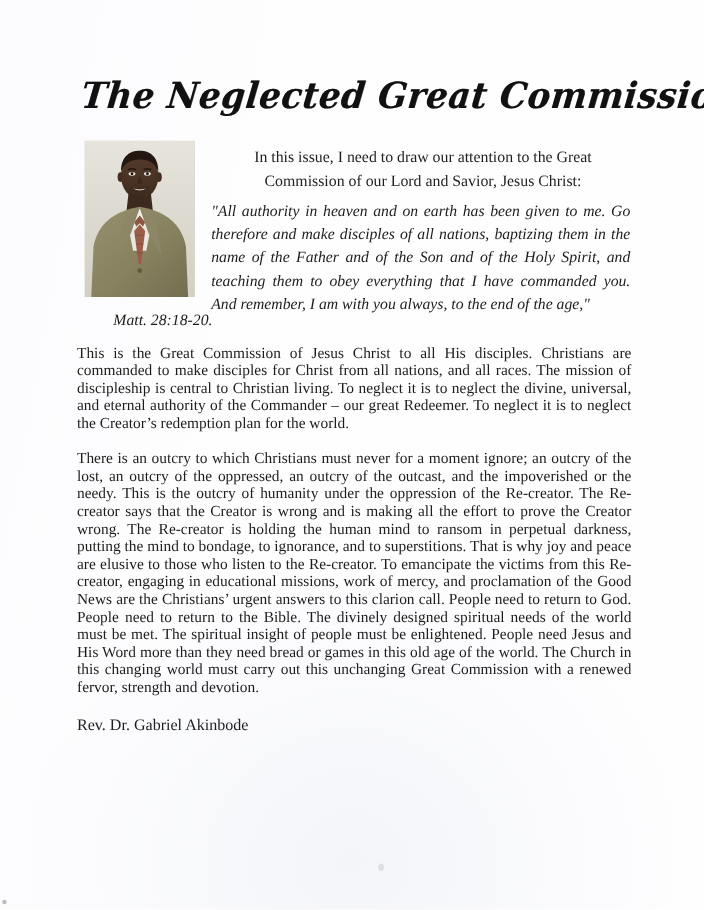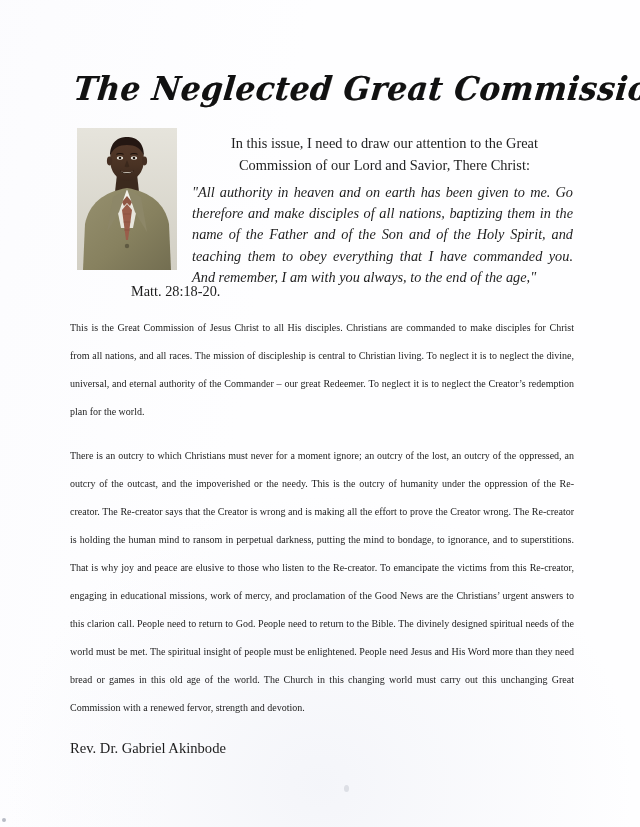--- a/index.html
+++ b/index.html
@@ -76,37 +76,37 @@
     font-size: 14.3px;
     line-height: 21.2px;
     text-align: justify;
     color: #1d1d1d;
   }
 
   .citation {
     position: absolute;
     left: 103px;
     top: 281px;
+    font-style: italic;
     font-size: 14.3px;
     line-height: 20px;
     color: #1d1d1d;
-    margin-left: 28px;
   }
 
   .body-col {
     position: absolute;
     left: 70px;
     top: 314px;
     width: 504px;
   }
 
   .para {
     margin: 0 0 16px 0;
-    font-size: 10px;
-    line-height: 28px;
+    font-size: 14px;
+    line-height: 16px;
     text-align: justify;
     text-justify: inter-word;
     color: #1c1c1c;
   }
   .para:last-of-type { margin-bottom: 16px; }
 
   .signature {
     margin-top: 8px;
     font-size: 14.6px;
     line-height: 21px;
@@ -184,21 +184,21 @@
       <path d="M39.4 26.4 C41 25.2 45 25.2 46.6 26.4" stroke="#1c120c" stroke-width="1.1" fill="none"></path>
       <path d="M53.4 26.4 C55 25.2 59 25.2 60.6 26.4" stroke="#1c120c" stroke-width="1.1" fill="none"></path>
 
       <path d="M50 32 L47.6 38.4 C48.6 39.4 51.4 39.4 52.4 38.4 Z" fill="#3a281c"></path>
 
       <path d="M43.5 43.2 C46.5 46.4 53.5 46.4 56.5 43.2 C53.5 44.6 46.5 44.6 43.5 43.2 Z" fill="#e9e3d8"></path>
       <path d="M43 42.6 C46.5 46.6 53.5 46.6 57 42.6" stroke="#2a1b12" stroke-width="0.9" fill="none"></path>
     </svg>
   </div>
 
-  <div class="intro">In this issue, I need to draw our attention to the Great Commission of our Lord and Savior, There Christ:</div>
+  <div class="intro">In this issue, I need to draw our attention to the Great Commission of our Lord and Savior, Jesus Christ:</div>
 
   <div class="quote">"All authority in heaven and on earth has been given to me. Go therefore and make disciples of all nations, baptizing them in the name of the Father and of the Son and of the Holy Spirit, and teaching them to obey everything that I have commanded you. And remember, I am with you always, to the end of the age,"</div>
 
   <div class="citation">Matt. 28:18-20.</div>
 
   <div class="body-col">
     <p class="para">This is the Great Commission of Jesus Christ to all His disciples.  Christians are commanded to make disciples for Christ from all nations, and all races. The mission of discipleship is central to Christian living.  To neglect it is to neglect the divine, universal, and eternal authority of the Commander – our great Redeemer.  To neglect it is to neglect the Creator’s redemption plan for the world.</p>
     <p class="para">There is an outcry to which Christians must never for a moment ignore; an outcry of the lost, an outcry of the oppressed, an outcry of the outcast, and the impoverished or the needy.  This is the outcry of humanity under the oppression of the Re-creator. The Re-creator says that the Creator is wrong and is making all the effort to prove the Creator wrong.  The Re-creator is holding the human mind to ransom in perpetual darkness, putting the mind to bondage, to ignorance, and to superstitions.  That is why joy and peace are elusive to those who listen to the Re-creator.   To emancipate the victims from this Re-creator, engaging in educational missions, work of mercy, and proclamation of the Good News are the Christians’ urgent answers to this clarion call. People need to return to God.  People need to return to the Bible.  The divinely designed spiritual needs of the world must be met.  The spiritual insight of people must be enlightened.  People need Jesus and His Word more than they need bread or games in this old age of the world.  The Church in this changing world must carry out this unchanging Great Commission with a renewed fervor, strength and devotion.</p>
     <div class="signature">Rev. Dr. Gabriel Akinbode</div>
   </div>

